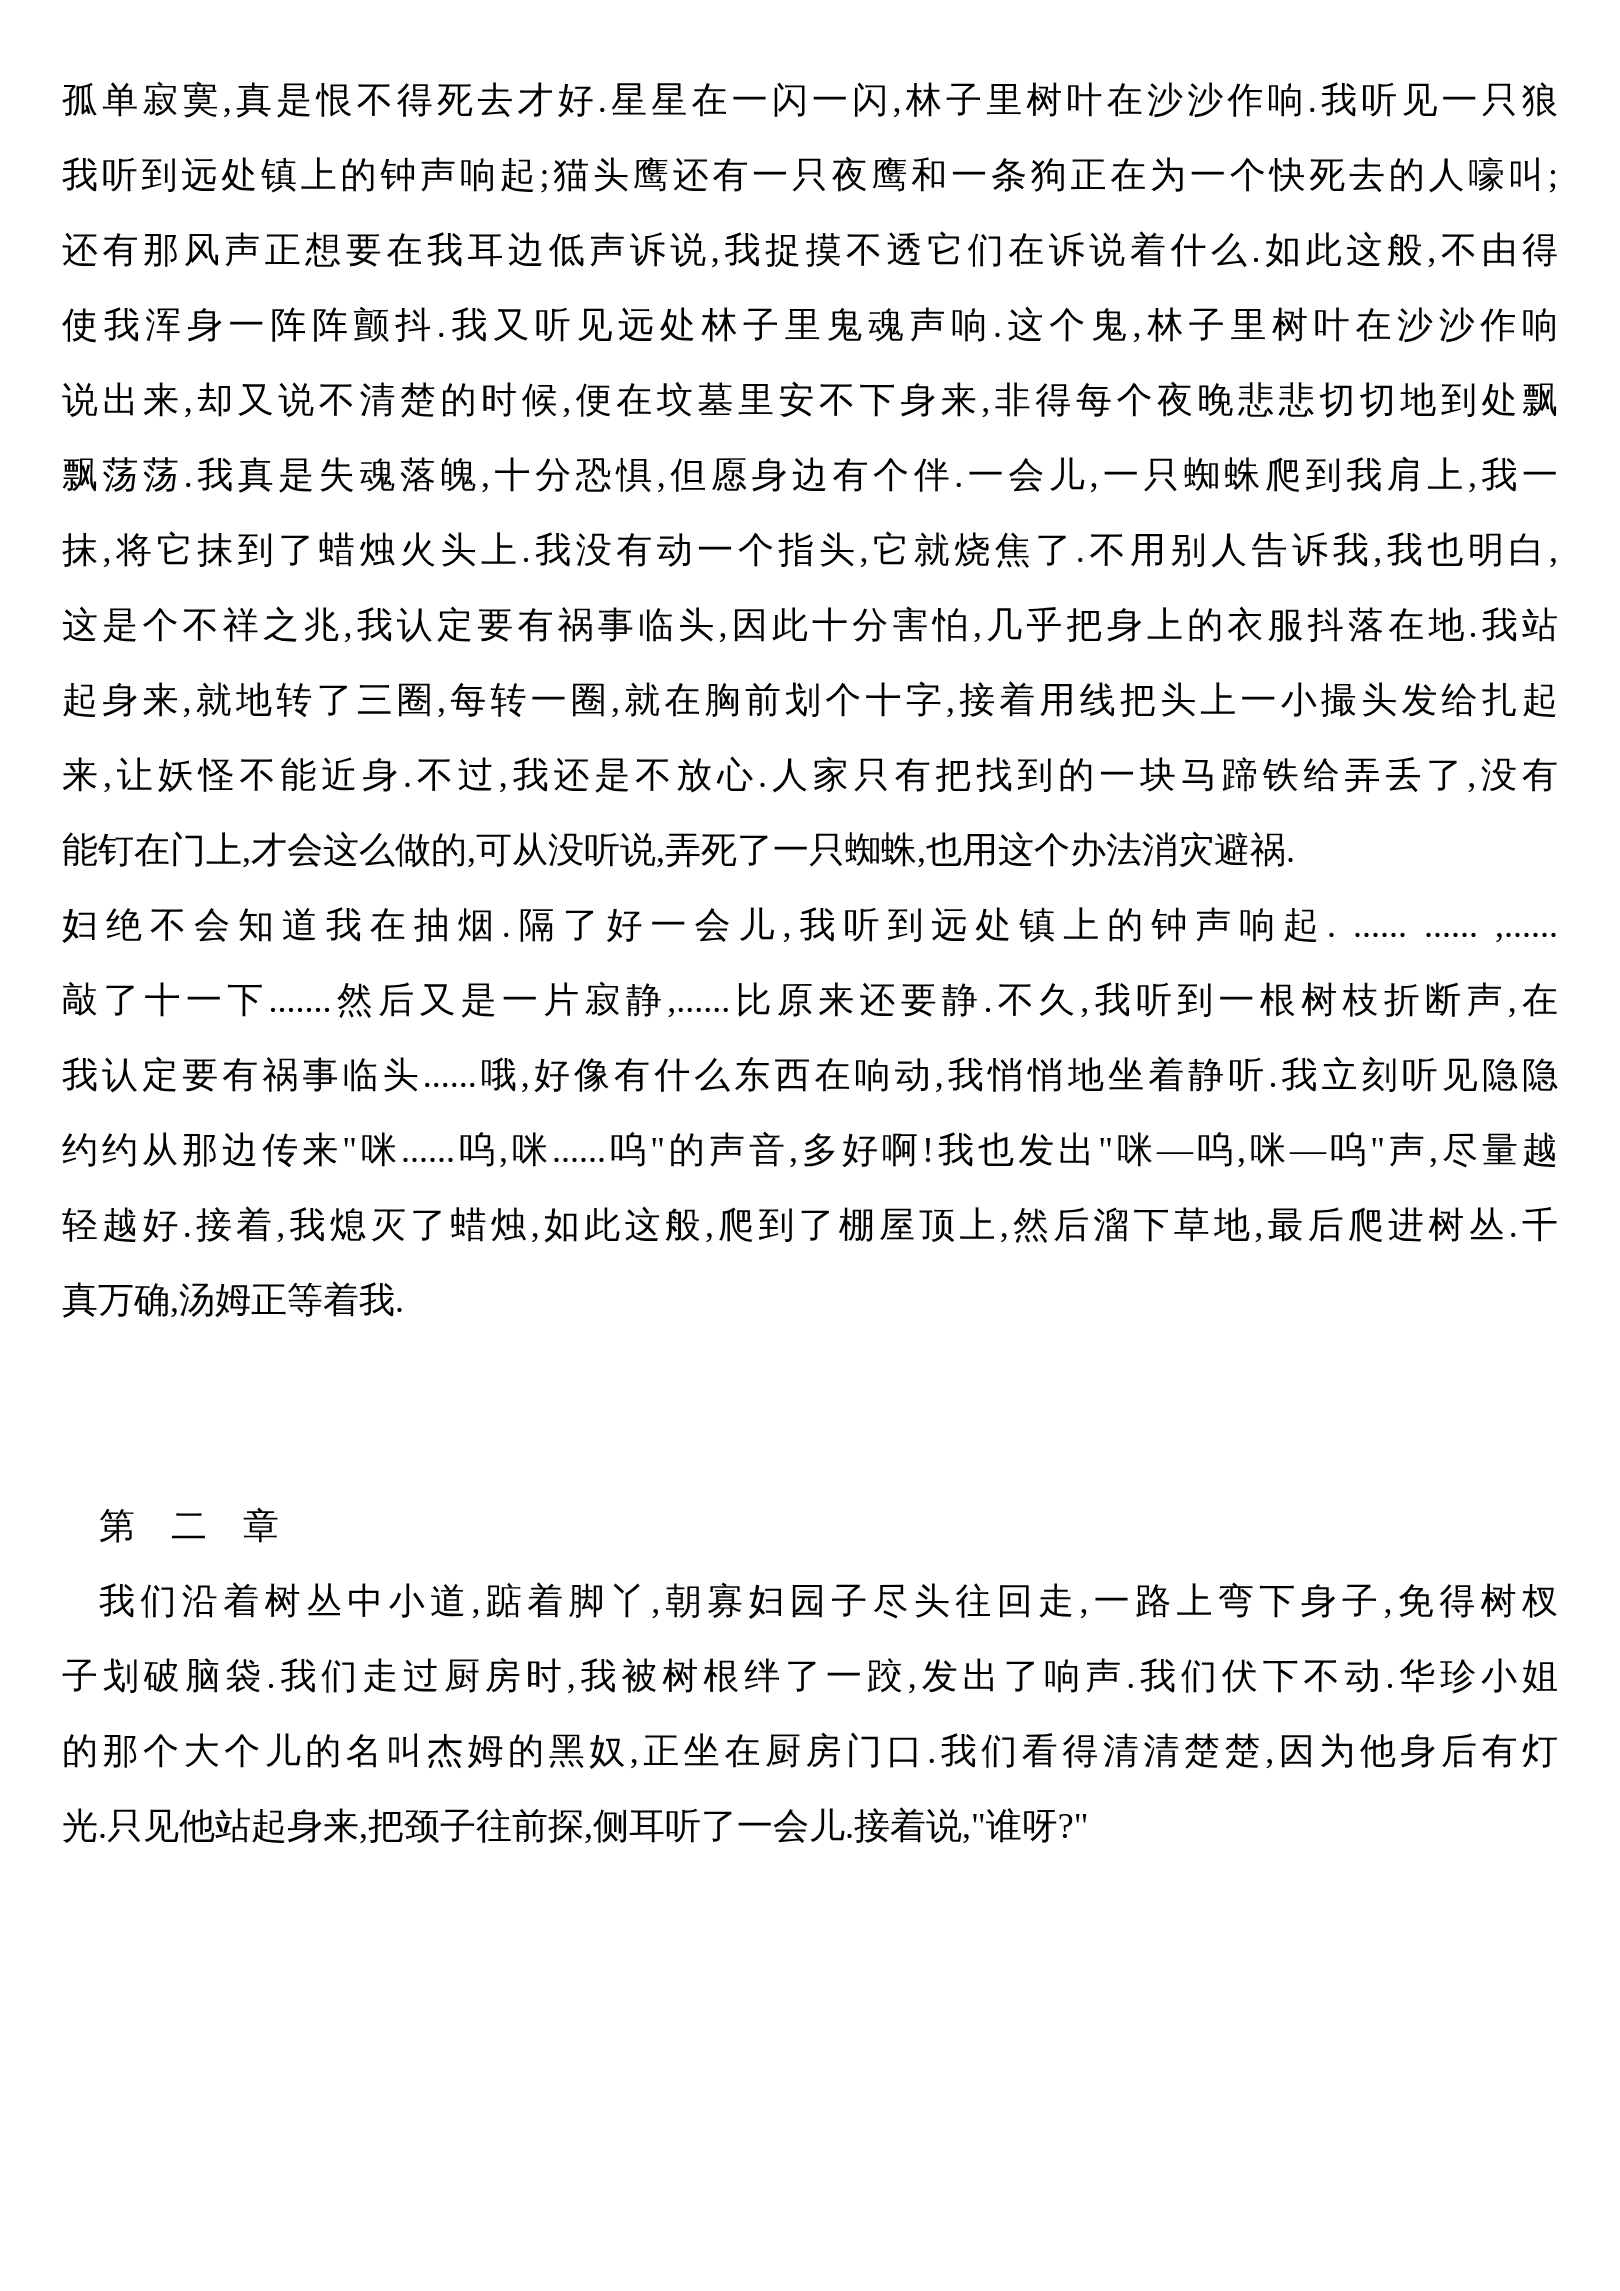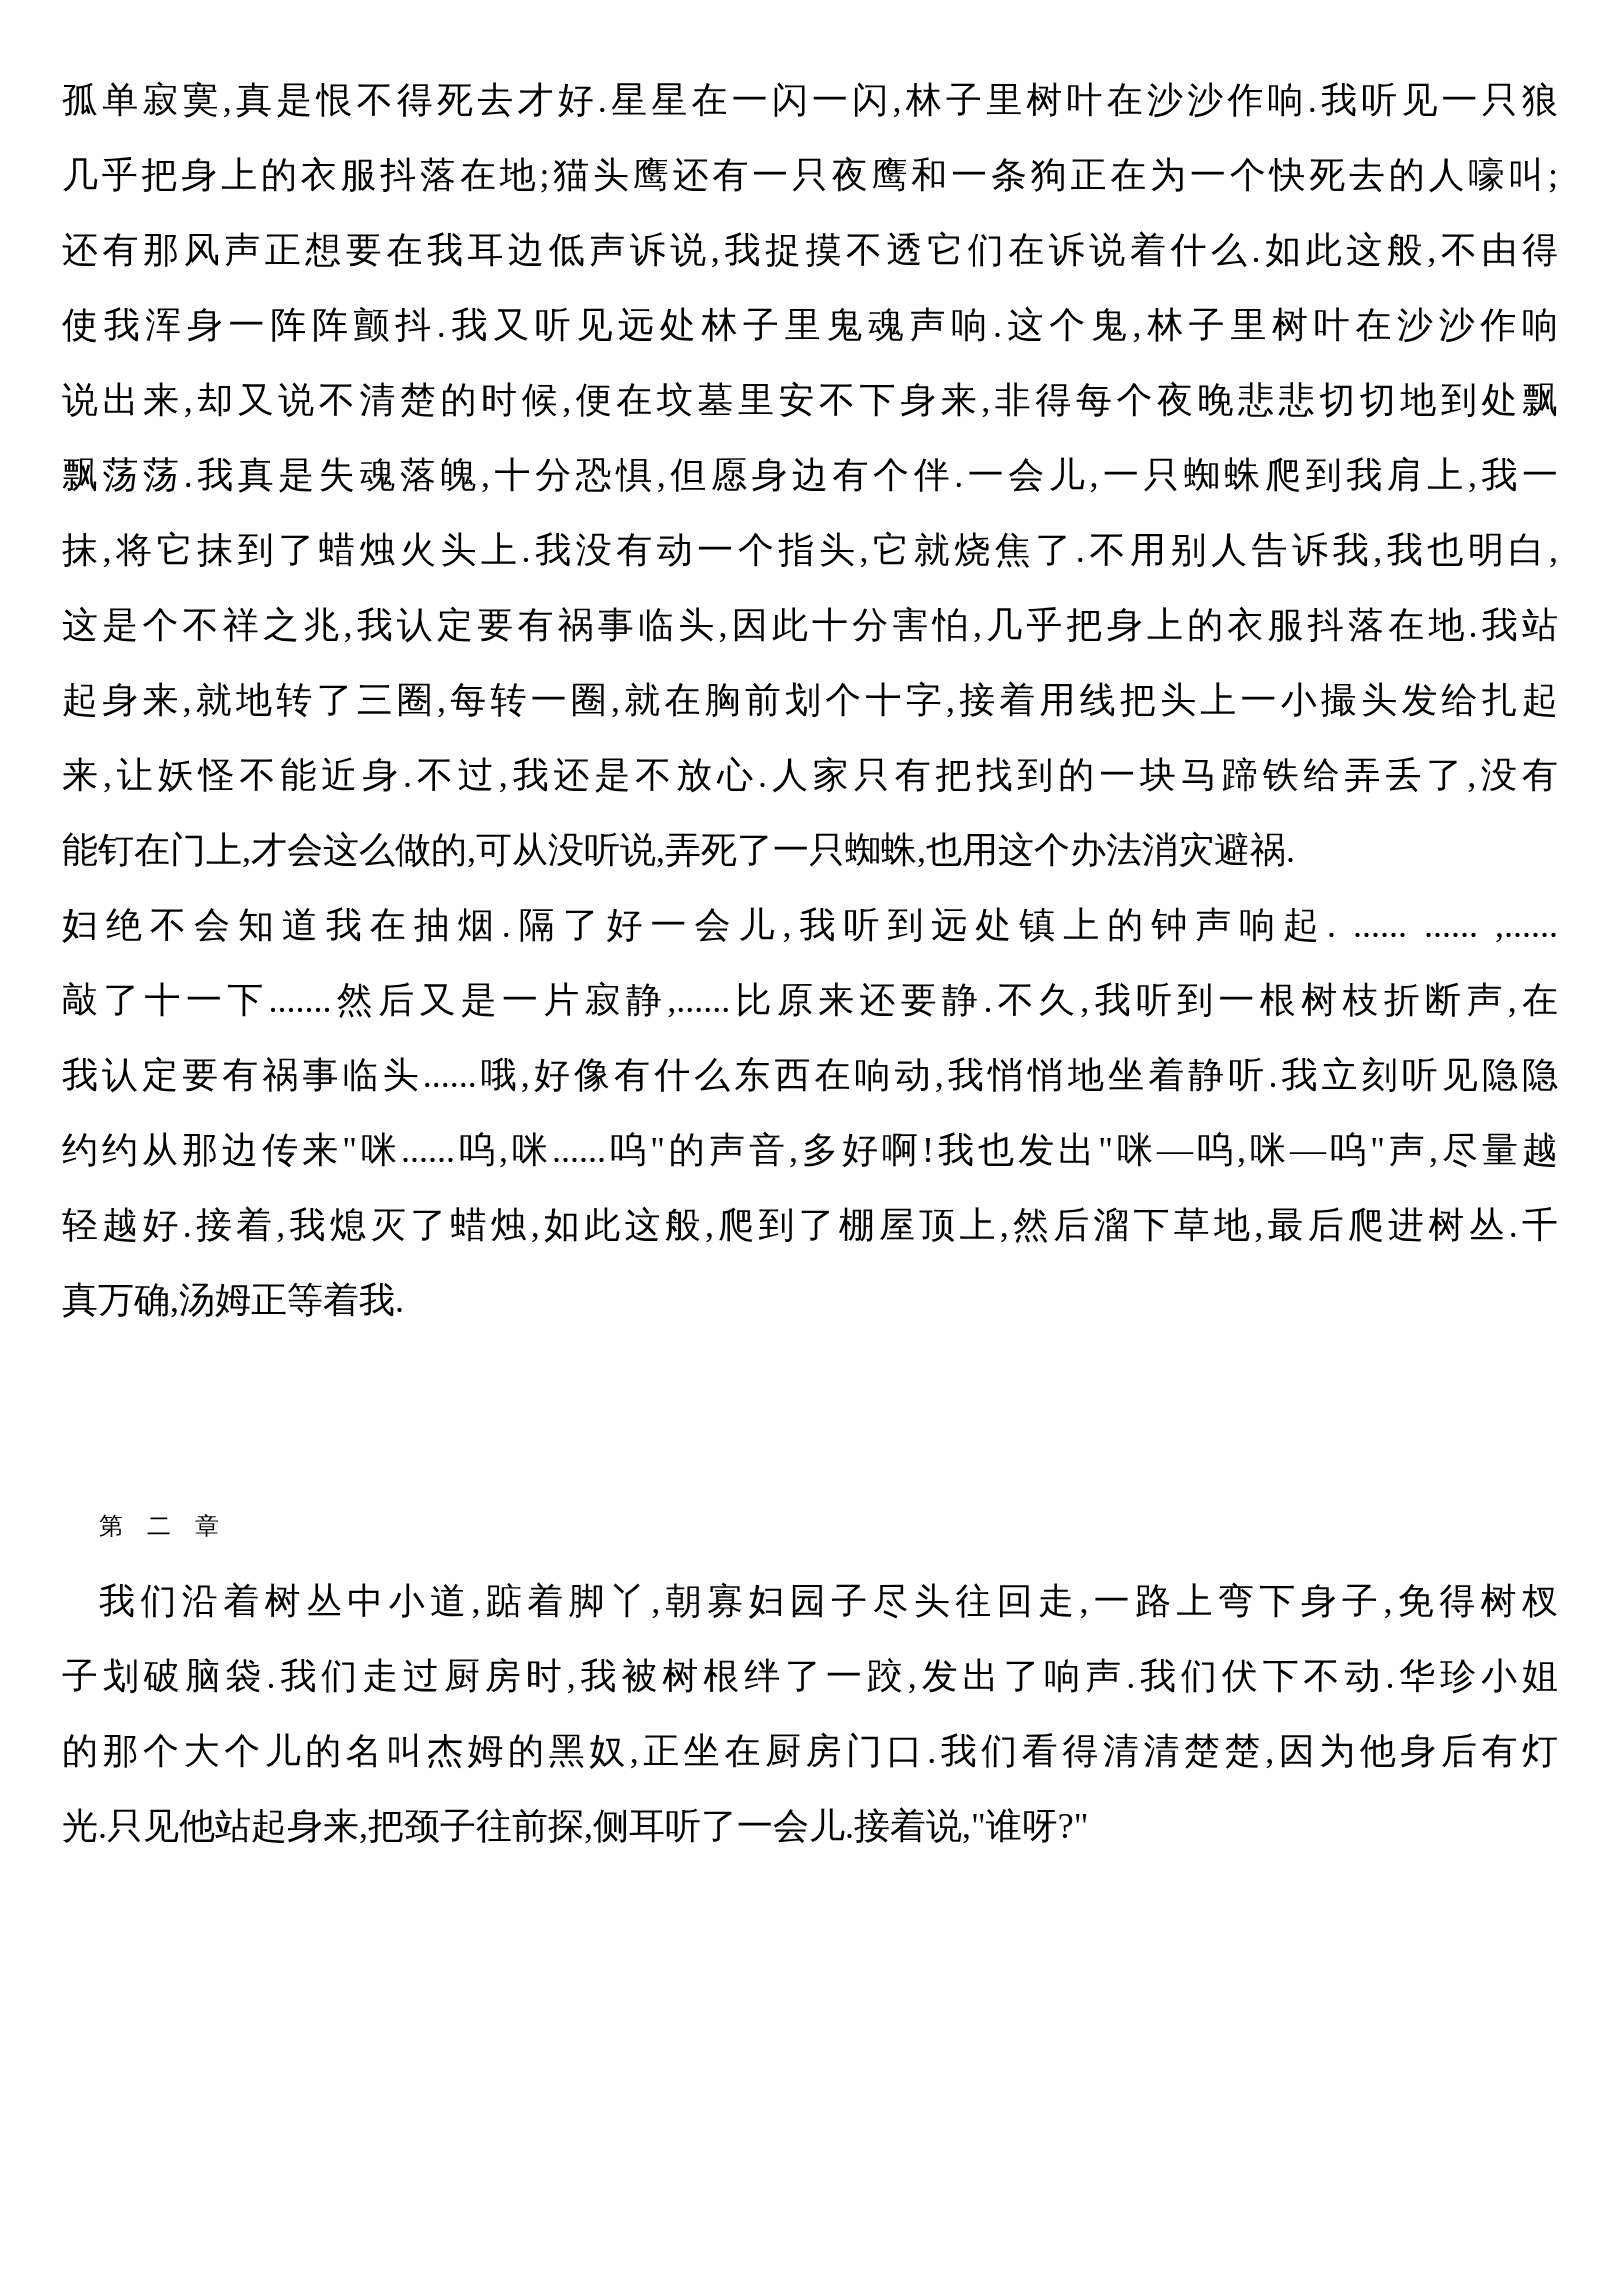--- a/index.html
+++ b/index.html
@@ -37,35 +37,35 @@
     text-align-last: left;
   }
   .ln.ind {
     padding-left: 37px;
   }
   .heading {
     margin: 151px 0 0 0;
     padding-left: 37px;
     height: 75px;
     line-height: 75px;
-    font-size: 24px;
+    font-size: 36px;
     font-weight: 400;
     text-align: left;
     text-align-last: left;
   }
   section { margin: 0; padding: 0; }
 </style>
 </head>
 <body>
 
 <div class="page">
 
   <section>
     <div class="ln j">孤单寂寞,真是恨不得死去才好.星星在一闪一闪,林子里树叶在沙沙作响.我听见一只狼</div>
-    <div class="ln j">几乎把身上的衣服抖落在地;猫头鹰还有一只夜鹰和一条狗正在为一个快死去的人嚎叫;</div>
+    <div class="ln j">我听到远处镇上的钟声响起;猫头鹰还有一只夜鹰和一条狗正在为一个快死去的人嚎叫;</div>
     <div class="ln j">还有那风声正想要在我耳边低声诉说,我捉摸不透它们在诉说着什么.如此这般,不由得</div>
     <div class="ln j">使我浑身一阵阵颤抖.我又听见远处林子里鬼魂声响.这个鬼,林子里树叶在沙沙作响</div>
     <div class="ln j">说出来,却又说不清楚的时候,便在坟墓里安不下身来,非得每个夜晚悲悲切切地到处飘</div>
     <div class="ln j">飘荡荡.我真是失魂落魄,十分恐惧,但愿身边有个伴.一会儿,一只蜘蛛爬到我肩上,我一</div>
     <div class="ln j">抹,将它抹到了蜡烛火头上.我没有动一个指头,它就烧焦了.不用别人告诉我,我也明白,</div>
     <div class="ln j">这是个不祥之兆,我认定要有祸事临头,因此十分害怕,几乎把身上的衣服抖落在地.我站</div>
     <div class="ln j">起身来,就地转了三圈,每转一圈,就在胸前划个十字,接着用线把头上一小撮头发给扎起</div>
     <div class="ln j">来,让妖怪不能近身.不过,我还是不放心.人家只有把找到的一块马蹄铁给弄丢了,没有</div>
     <div class="ln end">能钉在门上,才会这么做的,可从没听说,弄死了一只蜘蛛,也用这个办法消灾避祸.</div>
   </section>

